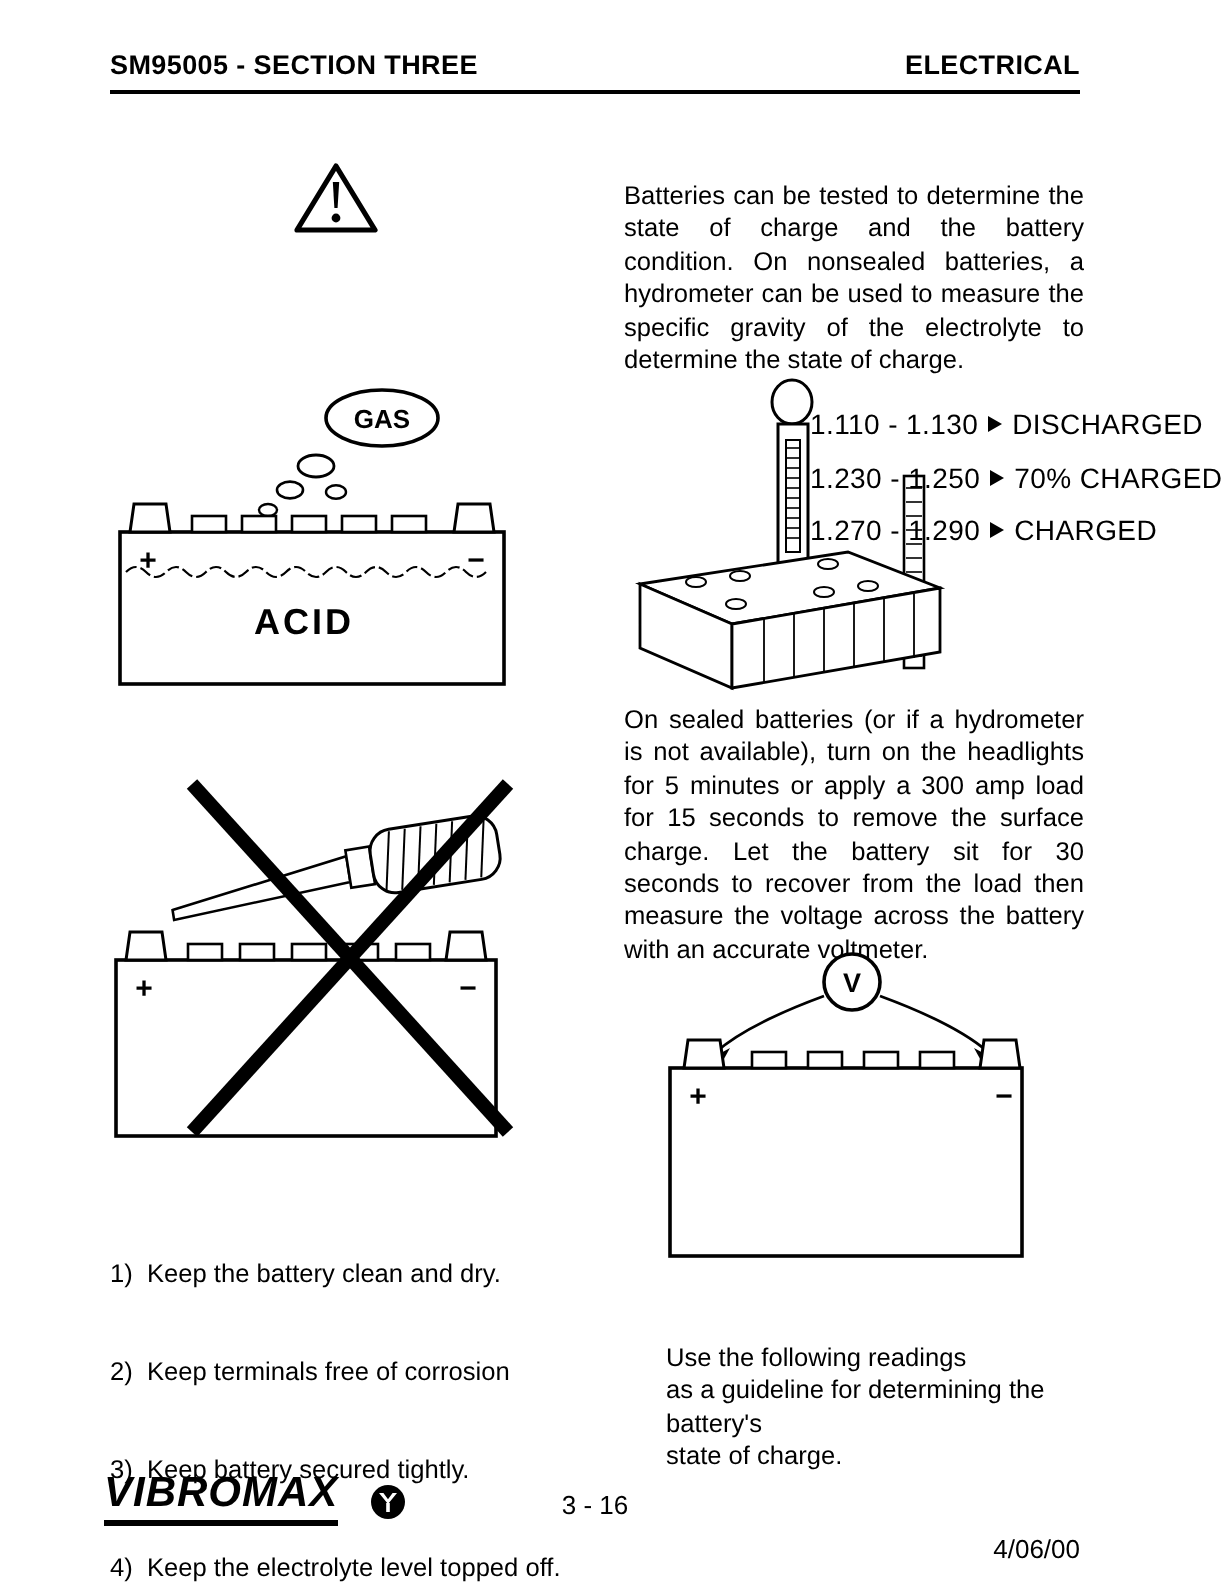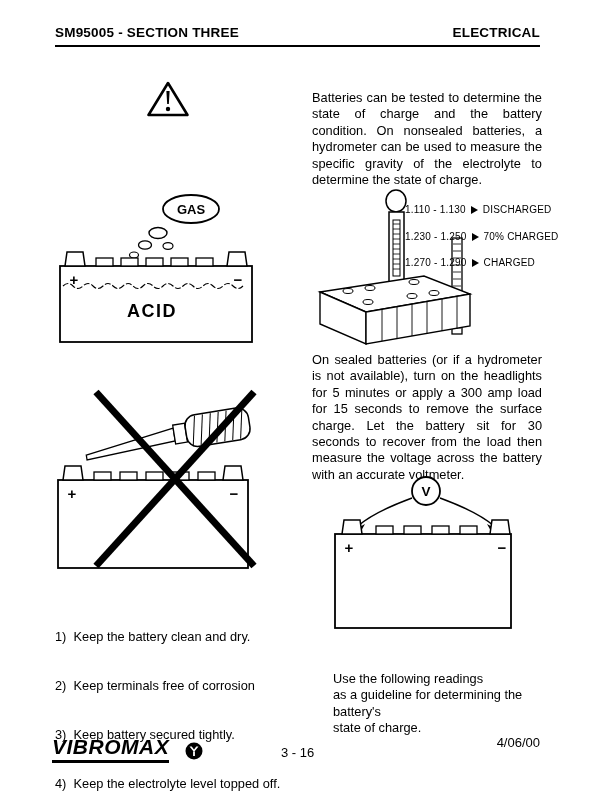--- a/index.html
+++ b/index.html
@@ -9,21 +9,21 @@
     font-family:"Liberation Sans", sans-serif; color:#000; overflow:hidden;
   }
   .abs { position:absolute; }
   .hdr { font-size:13.5px; font-weight:bold; letter-spacing:0.2px; }
   .para { font-size:12.8px; line-height:16.4px; text-align:justify; }
   .bold-italic { font-weight:bold; font-style:italic; }
   .plain { font-size:12.8px; line-height:16.4px; }
   .rule { background:#000; height:2px; }
   svg text { font-family:"Liberation Sans", sans-serif; font-weight:bold; fill:#000; }
   .hyd-row { position:absolute; left:93px; display:flex; align-items:center; gap:5px;
-             font-size:10px; letter-spacing:0.2px; white-space:nowrap;text-align:center; }
+             font-size:14px; letter-spacing:0.2px; white-space:nowrap;text-align:center; }
   .tri { width:0; height:0; border-left:7px solid #000;
          border-top:4px solid transparent; border-bottom:4px solid transparent; display:inline-block; }
   .logo-text { font-size:21px; font-weight:900; font-style:italic; letter-spacing:0.5px;
                border-bottom:3px solid #000; padding-bottom:1px; display:inline-block; }
   .footer-txt { font-size:13px; }
   .pre { white-space:pre-line; }
   .prew { white-space:pre-wrap; }
 </style>
 </head>
 <body>
@@ -198,15 +198,15 @@
 
   <div class="abs" style="left:52px; top:735px; display:flex; align-items:center; gap:16px;">
     <span class="logo-text">VIBROMAX</span>
     <svg width="18" height="18" viewBox="0 0 18 18" style="margin-top:4px;">
       <circle cx="9" cy="9" r="8.5" fill="#000"></circle>
       <path d="M4.5 4.5 L9 10 L13.5 4.5 L11.3 4.5 L9 7.6 L6.7 4.5 Z" fill="#fff"></path>
       <rect x="8.1" y="9.5" width="1.8" height="4.5" fill="#fff"></rect>
     </svg>
   </div>
   <div class="abs footer-txt" style="left:55px; top:745px; width:485px; text-align:center;">3 - 16</div>
-  <div class="abs footer-txt" style="right:72px; top:735px;text-align:right;">4/06/00</div>
+  <div class="abs footer-txt" style="right:72px; top:767px;text-align:right;">4/06/00</div>
 
 </div>
 
 </body></html>

